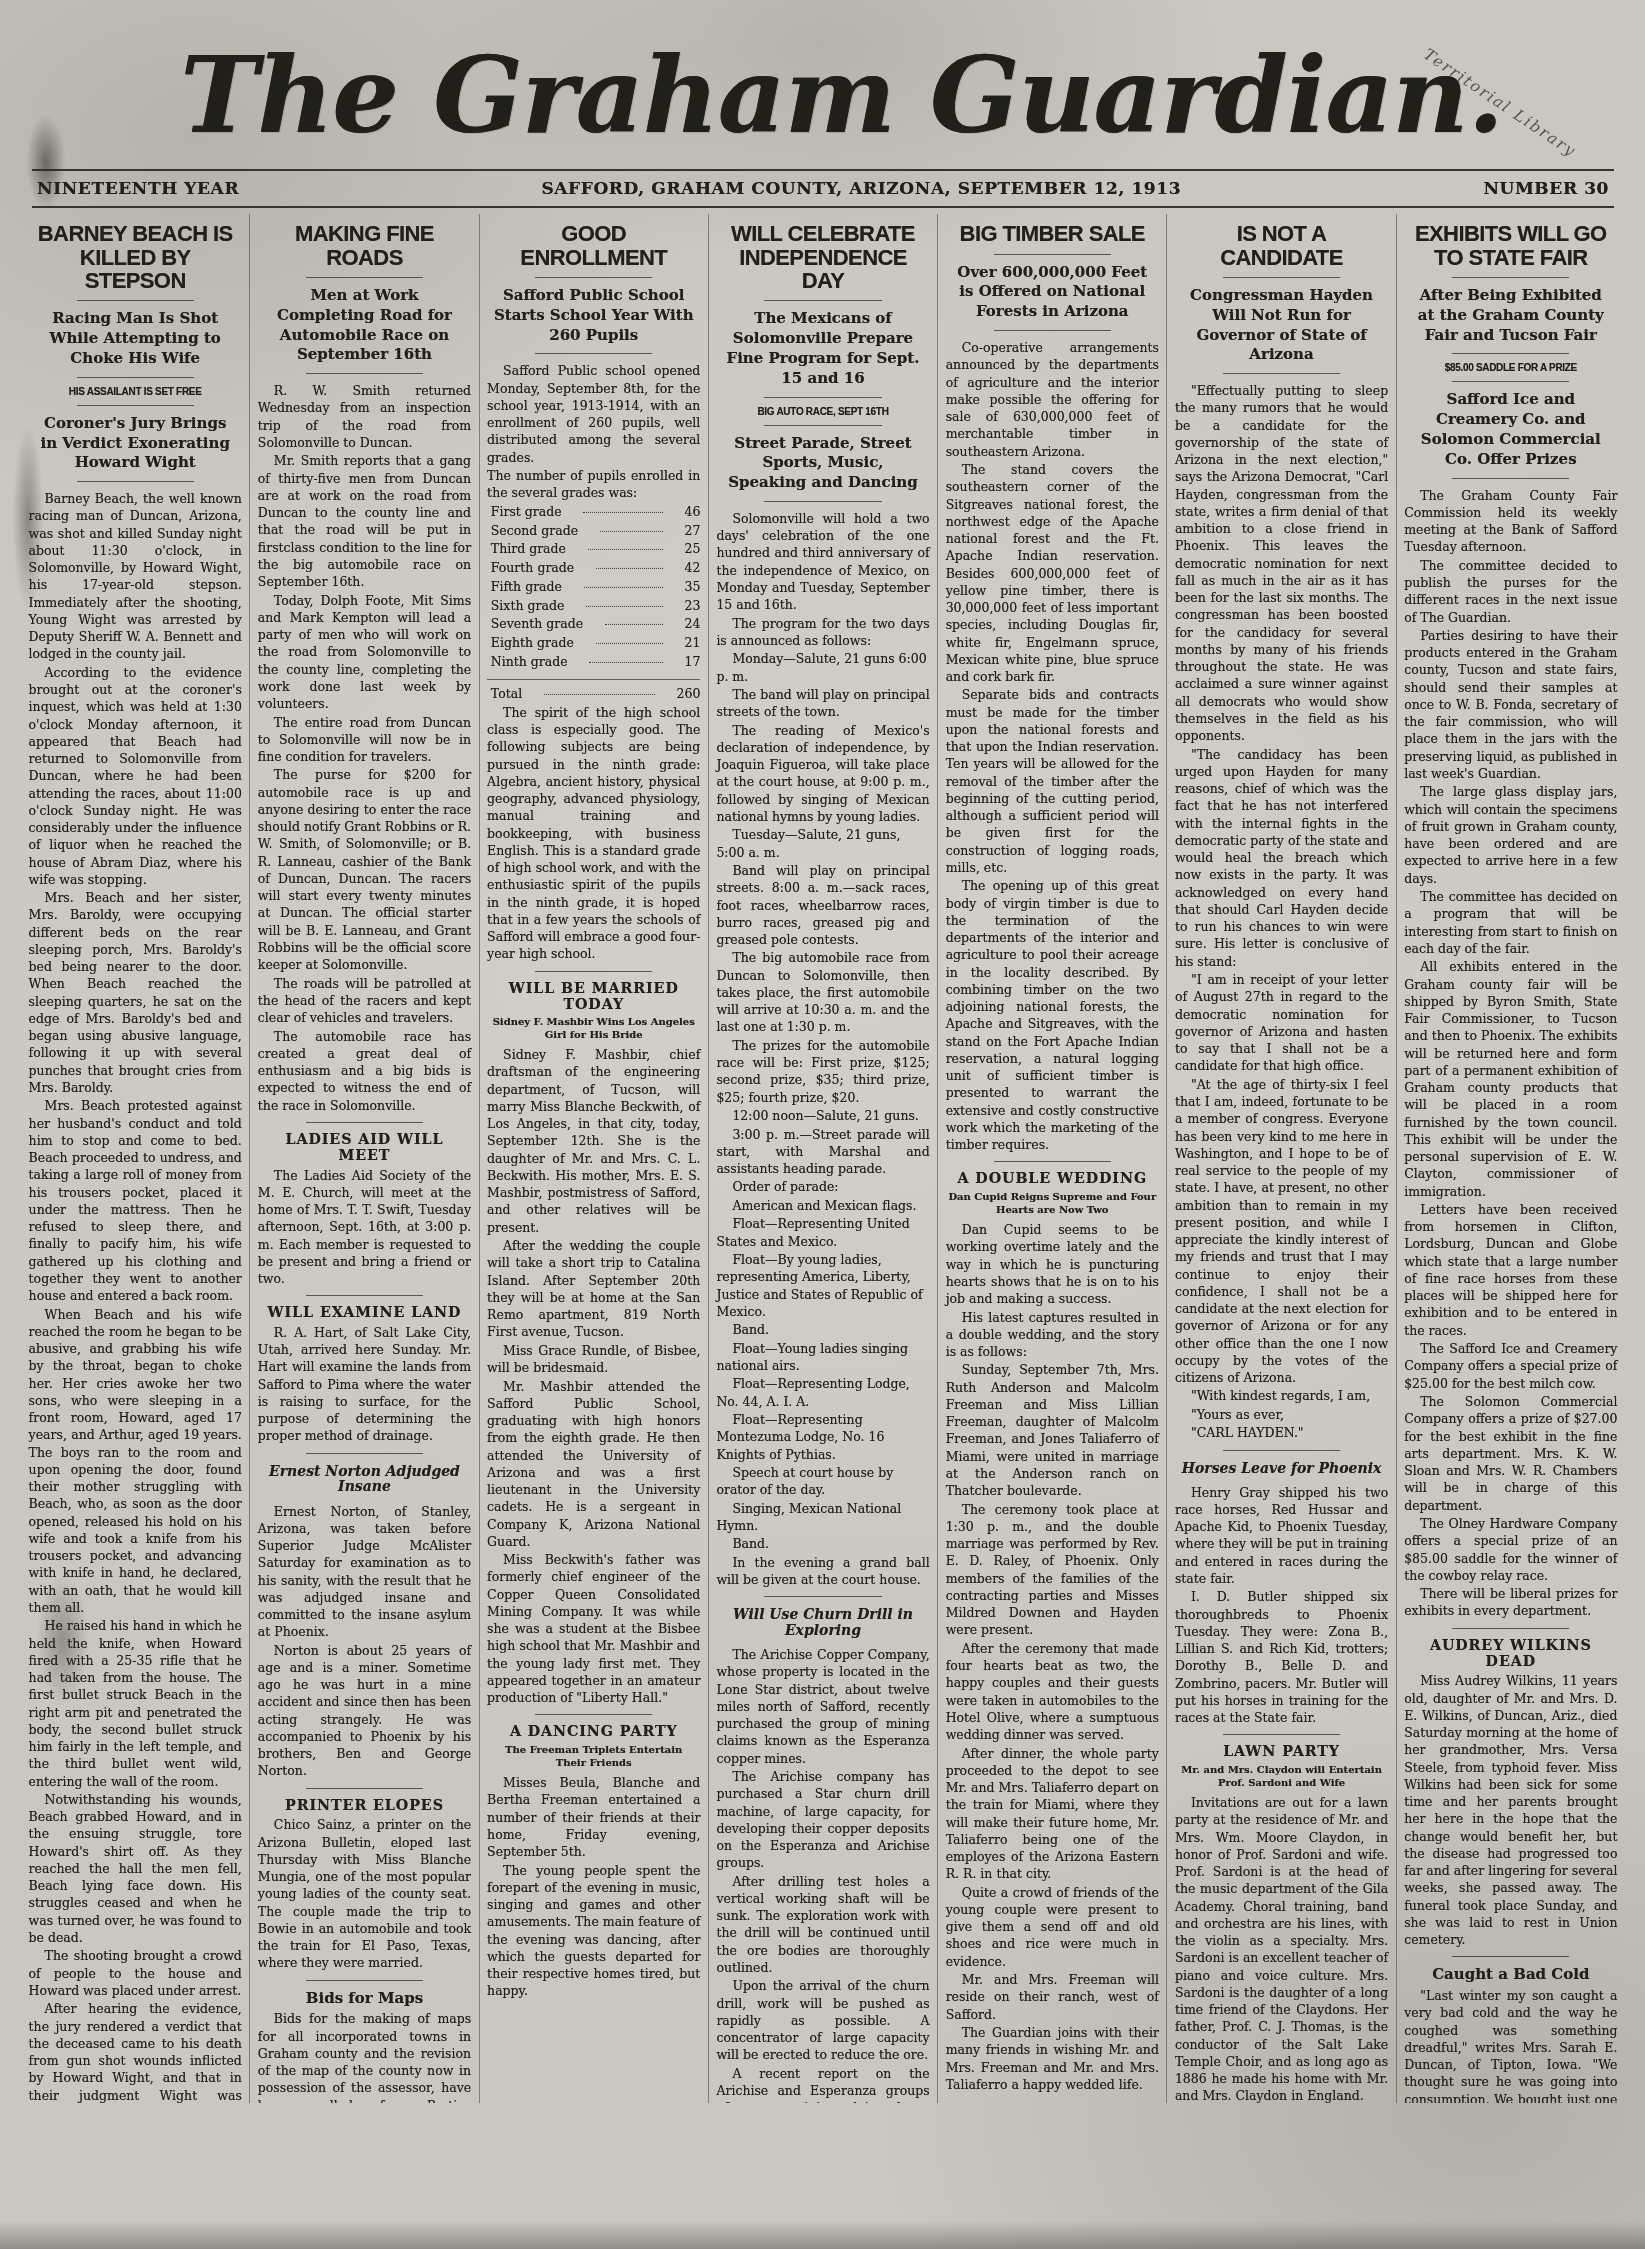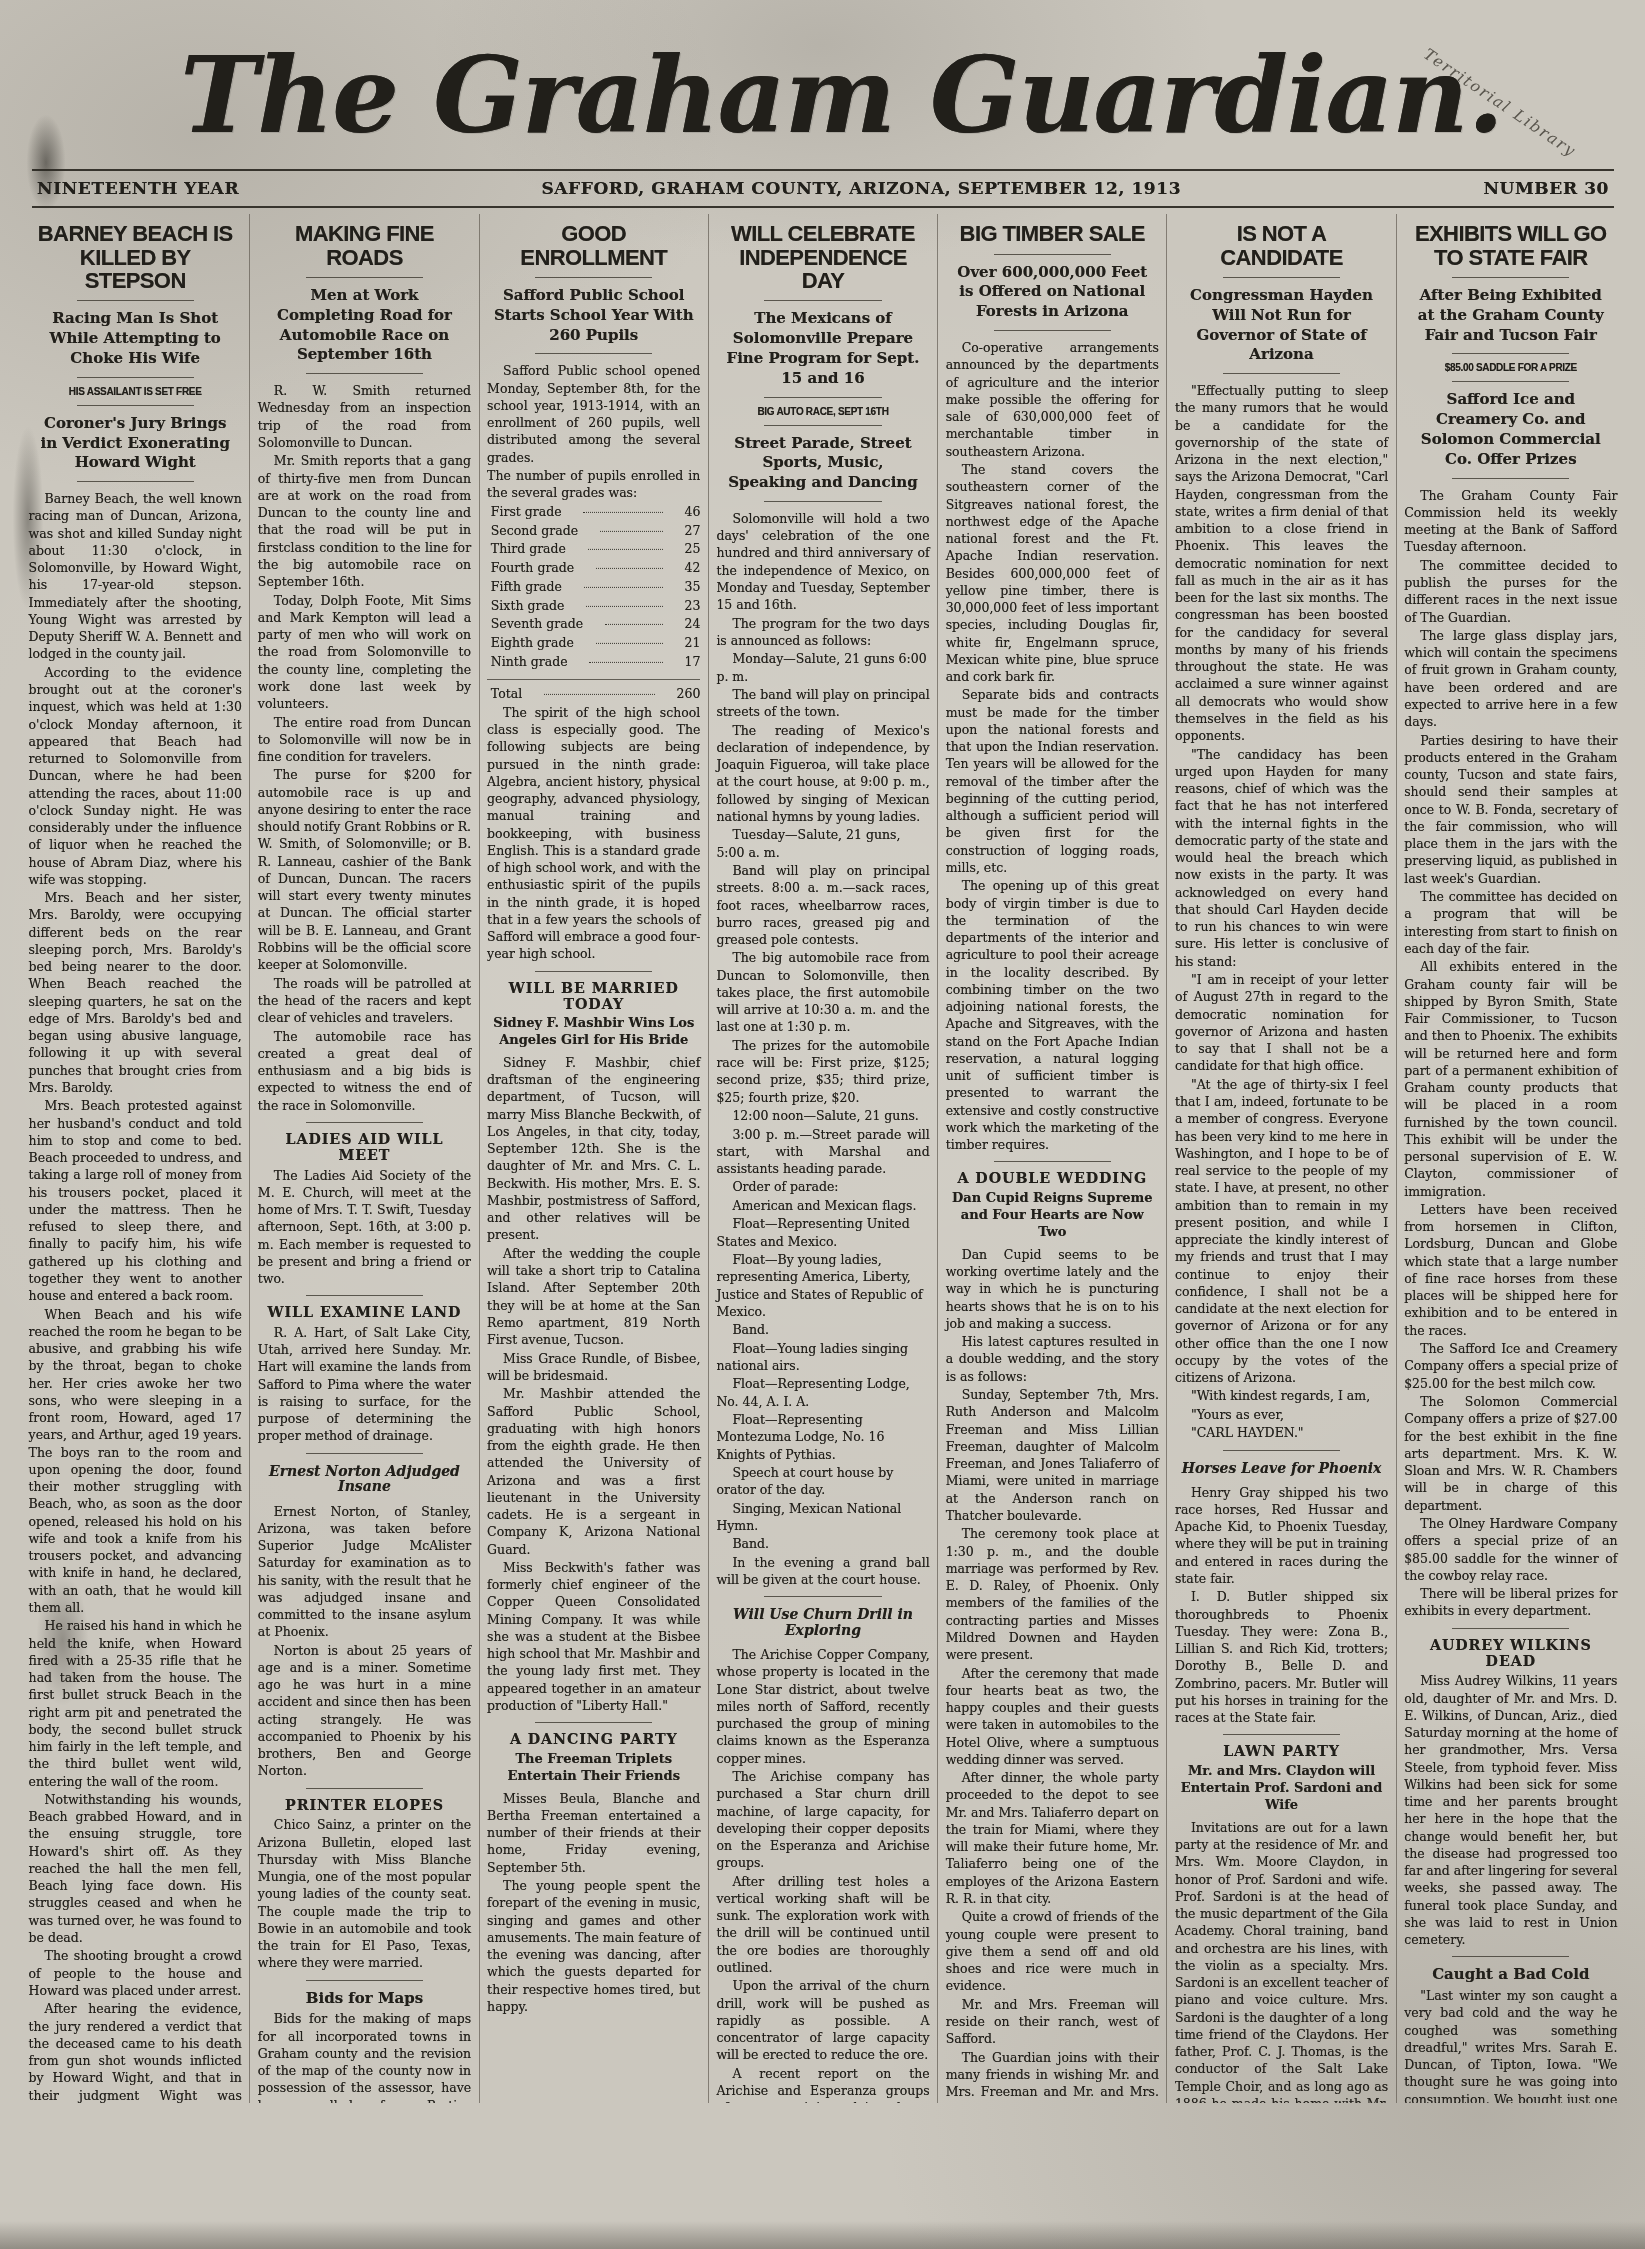--- a/index.html
+++ b/index.html
@@ -63,21 +63,21 @@
     font-size:22px;line-height:1.06;letter-spacing:-0.6px;
     text-align:center;margin:8.7px 0 6.2px;
   }
   .b-caps{
     font-family:"Liberation Sans", sans-serif;
     font-weight:700;font-stretch:condensed;
     font-size:10px;line-height:1.1;letter-spacing:-0.3px;
     text-align:center;margin:6.2px 0 5px;
   }
   .b-deck{font-size:15px;font-weight:700;line-height:1.32;text-align:center;margin:5px 6.2px 5px;}
-  .b-decksm{font-size:13px;font-weight:700;line-height:1.3;text-align:center;margin:2.5px 2.5px 5px;}
+  .b-decksm{font-size:10px;font-weight:700;line-height:1.3;text-align:center;margin:2.5px 2.5px 5px;}
   .b-capssm{font-size:14.3px;font-weight:700;letter-spacing:0.9px;text-align:center;margin:6.2px 0 3.7px;}
   .b-shb{font-size:15px;font-weight:700;text-align:center;margin:6.2px 0 3.7px;}
   .b-ital{font-size:14px;font-weight:700;font-style:italic;line-height:1.12;text-align:center;margin:10px 0 7.5px;}
   .b-p,.b-pn,.b-ln{font-size:12.5px;line-height:1.38;margin:0 0 1.2px;}
   .b-p{text-align:justify;text-indent:16px;}
   .b-pn{text-align:justify;text-indent:0;}
   .b-ln{text-indent:16px;}
   .divider{border-top:0.9px solid rgba(60,56,48,.8);width:55%;margin:8px auto;}
   .lead{display:flex;align-items:baseline;font-size:12.5px;line-height:1.5;padding-left:3.7px;gap:18px;}
   .lead .dots{flex:1;margin:0 3.7px;border-bottom:1.2px dotted #3a3831;transform:translateY(-3.1px);}
@@ -311,22 +311,22 @@
         <h1 class="b-hxl">EXHIBITS WILL GO TO STATE FAIR</h1>
         <div class="divider"></div>
         <h2 class="b-deck">After Being Exhibited at the Graham County Fair and Tucson Fair</h2>
         <div class="divider"></div>
         <h3 class="b-caps">$85.00 SADDLE FOR A PRIZE</h3>
         <div class="divider"></div>
         <h2 class="b-deck">Safford Ice and Creamery Co. and Solomon Commercial Co. Offer Prizes</h2>
         <div class="divider"></div>
         <p class="b-p">The Graham County Fair Commission held its weekly meeting at the Bank of Safford Tuesday afternoon.</p>
         <p class="b-p">The committee decided to publish the purses for the different races in the next issue of The Guardian.</p>
+        <p class="b-p">Parties desiring to have their products entered in the Graham county, Tucson and state fairs, should send their samples at once to W. B. Fonda, secretary of the fair commission, who will place them in the jars with the preserving liquid, as published in last week's Guardian.</p>
         <p class="b-p">The large glass display jars, which will contain the specimens of fruit grown in Graham county, have been ordered and are expected to arrive here in a few days.</p>
-        <p class="b-p">Parties desiring to have their products entered in the Graham county, Tucson and state fairs, should send their samples at once to W. B. Fonda, secretary of the fair commission, who will place them in the jars with the preserving liquid, as published in last week's Guardian.</p>
         <p class="b-p">The committee has decided on a program that will be interesting from start to finish on each day of the fair.</p>
         <p class="b-p">All exhibits entered in the Graham county fair will be shipped by Byron Smith, State Fair Commissioner, to Tucson and then to Phoenix. The exhibits will be returned here and form part of a permanent exhibition of Graham county products that will be placed in a room furnished by the town council. This exhibit will be under the personal supervision of E. W. Clayton, commissioner of immigration.</p>
         <p class="b-p">Letters have been received from horsemen in Clifton, Lordsburg, Duncan and Globe which state that a large number of fine race horses from these places will be shipped here for exhibition and to be entered in the races.</p>
         <p class="b-p">The Safford Ice and Creamery Company offers a special prize of $25.00 for the best milch cow.</p>
         <p class="b-p">The Solomon Commercial Company offers a prize of $27.00 for the best exhibit in the fine arts department. Mrs. K. W. Sloan and Mrs. W. R. Chambers will be in charge of this department.</p>
         <p class="b-p">The Olney Hardware Company offers a special prize of an $85.00 saddle for the winner of the cowboy relay race.</p>
         <p class="b-p">There will be liberal prizes for exhibits in every department.</p>
         <div class="divider"></div>
         <h4 class="b-capssm">AUDREY WILKINS DEAD</h4>
         <p class="b-p">Miss Audrey Wilkins, 11 years old, daughter of Mr. and Mrs. D. E. Wilkins, of Duncan, Ariz., died Saturday morning at the home of her grandmother, Mrs. Versa Steele, from typhoid fever. Miss Wilkins had been sick for some time and her parents brought her here in the hope that the change would benefit her, but the disease had progressed too far and after lingering for several weeks, she passed away. The funeral took place Sunday, and she was laid to rest in Union cemetery.</p>

